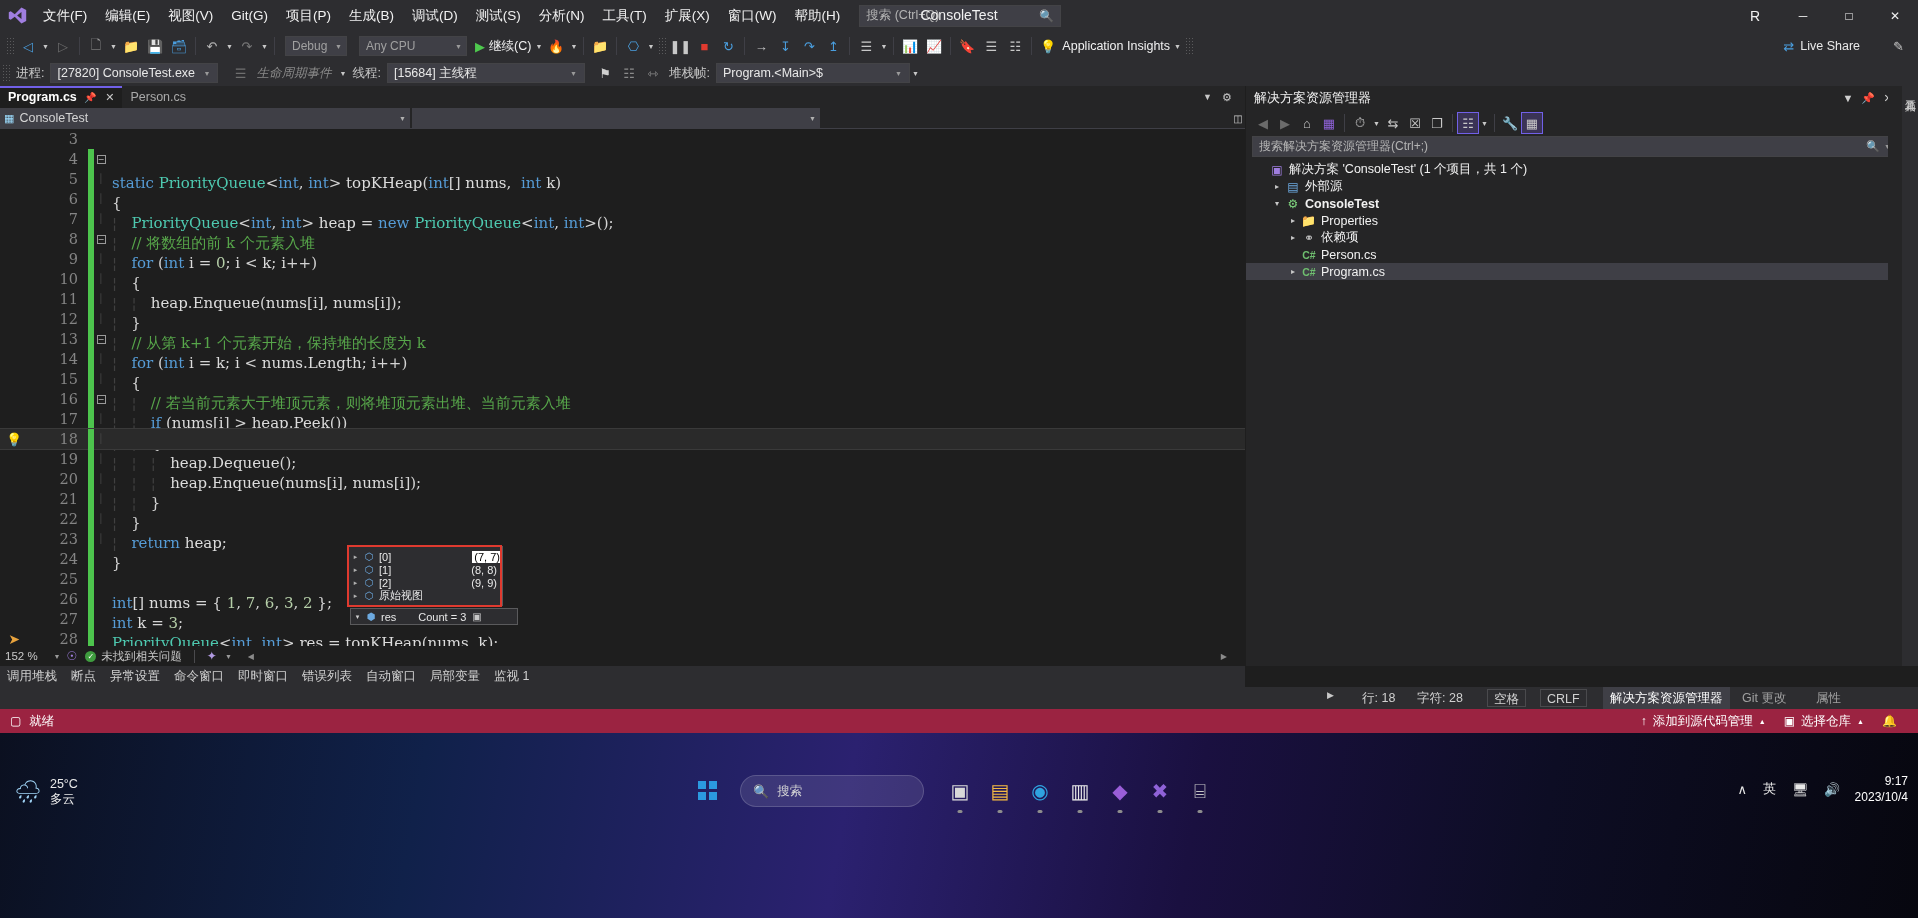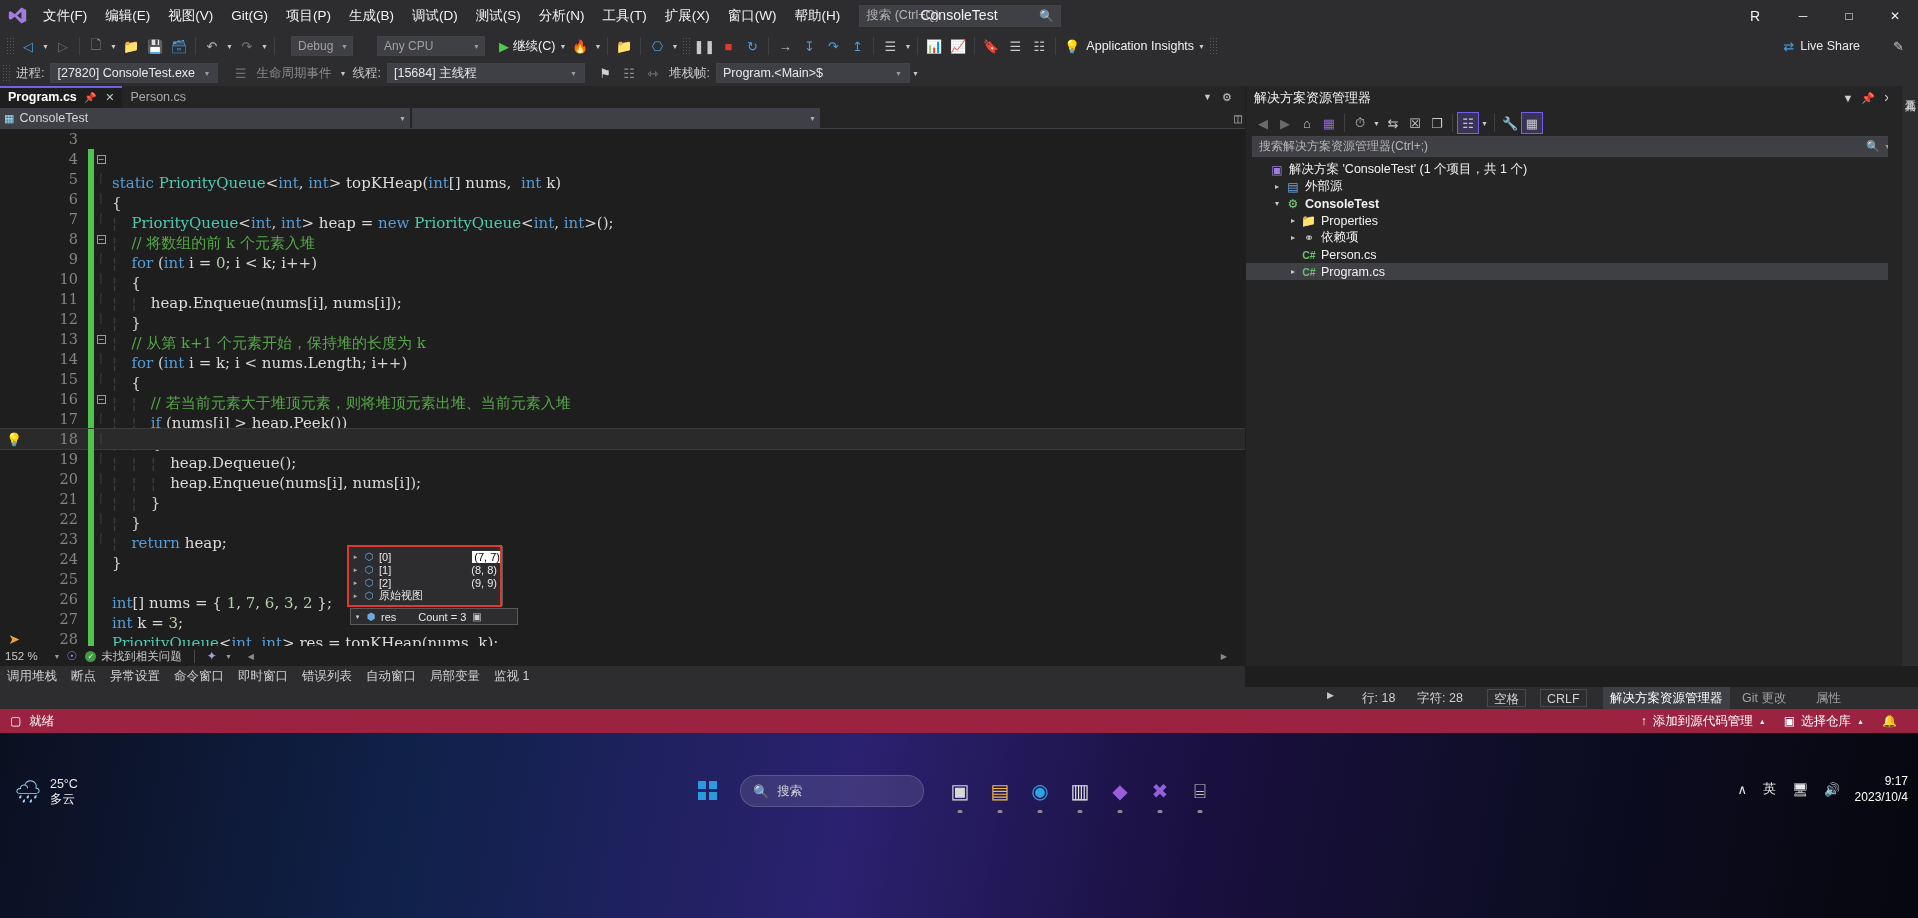--- a/index.html
+++ b/index.html
@@ -62,35 +62,35 @@
   .tb-btn {
     width: 24px; height: 22px; display: flex; align-items: center; justify-content: center;
     color: #c8c8c8; font-size: 13px; margin: 0 0px;
   }
   .tb-arrow { width: 11px; height: 22px; display:flex; align-items:center; justify-content:center;
     color: #c8c8c8; font-size: 7px; }
   .tb-sep { width: 1px; height: 18px; background: #3f3f46; margin: 0 4px; }
   .tb-combo {
     height: 20px; background: #3f3f46; border: 1px solid #434346; color: #a0a0a0;
     font-size: 12px; display: flex; align-items: center; padding: 0 4px 0 6px;
-    margin: 0 12px;
+    margin: 0 6px;
   }
   .tb-combo .cv { flex: 1; }
   .tb-combo .ca { font-size: 7px; color: #9a9a9a; padding-left: 6px; }
   .tb-run { display: flex; align-items: center; height: 22px; padding: 0 2px; }
   .tb-run .tri { color: #4ec94e; font-size: 13px; padding-right: 4px; }
   .tb-run .lbl { color: #f1f1f1; font-size: 12.5px; }
 
   
   .dbgbar {
     position: absolute; left: 0; top: 60px; width: 1918px; height: 26px;
     background: #2d2d30; display: flex; align-items: center; padding-left: 0;
   }
   .dbg-label { color: #c8c8c8; font-size: 12.5px; padding: 0 6px 0 4px; white-space: nowrap; }
-  .dbg-label.dim { color: #8a8a8a; }
+  .dbg-label.dim { color: #8a8a8a; font-style: italic; }
   .dbg-combo {
     height: 20px; background: #3f3f46; border: 1px solid #434346; color: #e8e8e8;
     font-size: 12.5px; display: flex; align-items: center; padding: 0 3px 0 6px;
   }
   .dbg-combo .cv { flex: 1; white-space: nowrap; overflow: hidden; }
   .dbg-combo .ca { font-size: 7px; color: #9a9a9a; padding: 0 4px; }
 
   
   .tabstrip {
     position: absolute; left: 0; top: 86px; width: 1245px; height: 22px;

